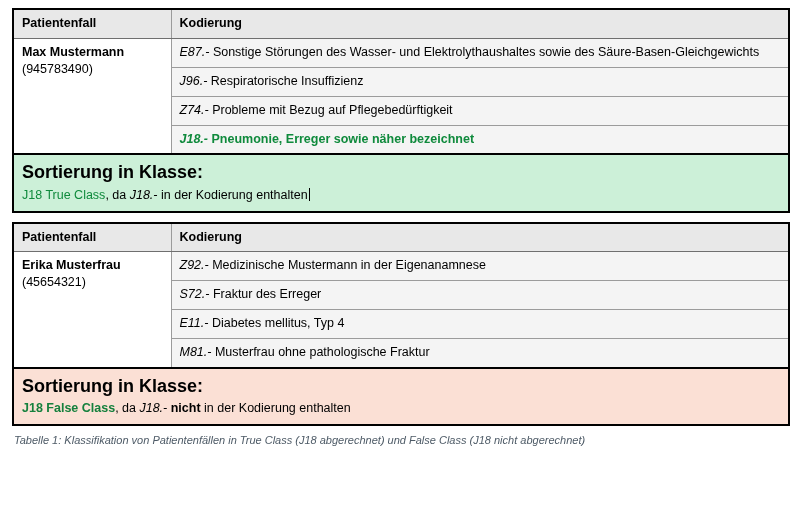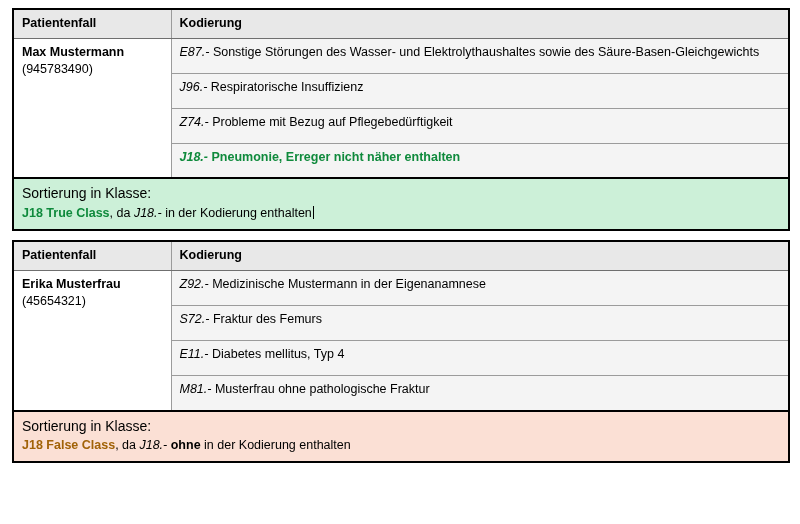--- a/index.html
+++ b/index.html
@@ -30,21 +30,21 @@
   }
   table.case + table.case {
     margin-top: 9px;
   }
   table.case col.c1 { width: 158px; }
   table.case col.c2 { width: 618px; }
 
   .case th, .case td {
     border: 1px solid #9b9b9b;
     vertical-align: top;
-    padding: 5px 8px 12px 8px;
+    padding: 5px 8px 6px 8px;
     font-size: 12.5px;
     line-height: 1.35;
   }
   .case thead th {
     background: #e8e8e8;
     font-weight: bold;
     text-align: left;
     font-size: 12.5px;
     padding: 5px 8px 6px 8px;
     border-bottom: 1px solid #6f6f6f;
@@ -78,35 +78,35 @@
     border-top: 2px solid #000000;
     padding: 5px 8px 7px 8px;
   }
   .sort-true {
     background: #ccf0d8;
   }
   .sort-false {
     background: #fbe0d5;
   }
   .sort-title {
-    font-weight: normal;
-    font-size: 14px;
+    font-weight: bold;
+    font-size: 18px;
     display: block;
     margin-bottom: 2px;
   }
   .sort-detail {
     font-size: 12.5px;
     display: block;
   }
   .verdict-true {
     color: #0f8a3c;
-    font-weight: bold;
+    font-weight: normal;
   }
   .verdict-false {
-    color: #a16207;
+    color: #15803d;
     font-weight: bold;
   }
   .ital {
     font-style: italic;
   }
   .bold {
     font-weight: bold;
   }
   .caret {
     display: inline-block;
@@ -159,21 +159,21 @@
       </tr>
       <tr>
         <td class="code-cell">
           <span class="code">Z74.-</span>
           <span> </span><span>Probleme mit Bezug auf Pflegebedürftigkeit</span>
         </td>
       </tr>
       <tr>
         <td class="code-cell highlight">
           <span class="code">J18.-</span>
-          <span> </span><span>Pneumonie, Erreger nicht näher enthalten</span>
+          <span> </span><span>Pneumonie, Erreger sowie näher bezeichnet</span>
         </td>
       </tr>
       <tr class="sort-row">
         <td class="sort-true" colspan="2">
           <span class="sort-title">Sortierung in Klasse:</span>
           <span class="sort-detail"><span class="verdict-true">J18 True Class</span><span>, da </span><span class="ital">J18.-</span><span> in der Kodierung enthalten</span><span class="caret"></span></span>
         </td>
       </tr>
     </tbody>
   </table>
@@ -196,37 +196,38 @@
           <span class="pid">(45654321)</span>
         </td>
         <td class="code-cell">
           <span class="code">Z92.-</span>
           <span> </span><span>Medizinische Mustermann in der Eigenanamnese</span>
         </td>
       </tr>
       <tr>
         <td class="code-cell">
           <span class="code">S72.-</span>
-          <span> </span><span>Fraktur des Femurs</span>
+          <span> </span><span>Fraktur des Erreger</span>
         </td>
       </tr>
       <tr>
         <td class="code-cell">
           <span class="code">E11.-</span>
           <span> </span><span>Diabetes mellitus, Typ 4</span>
         </td>
       </tr>
       <tr>
         <td class="code-cell">
           <span class="code">M81.-</span>
           <span> </span><span>Musterfrau ohne pathologische Fraktur</span>
         </td>
       </tr>
       <tr class="sort-row">
         <td class="sort-false" colspan="2">
           <span class="sort-title">Sortierung in Klasse:</span>
-          <span class="sort-detail"><span class="verdict-false">J18 False Class</span><span>, da </span><span class="ital">J18.-</span><span> </span><span class="bold">ohne</span><span> in der Kodierung enthalten</span></span>
+          <span class="sort-detail"><span class="verdict-false">J18 False Class</span><span>, da </span><span class="ital">J18.-</span><span> </span><span class="bold">nicht</span><span> in der Kodierung enthalten</span></span>
         </td>
       </tr>
     </tbody>
   </table>
 
+  <div class="caption">Tabelle 1: Klassifikation von Patientenfällen in True Class (J18 abgerechnet) und False Class (J18 nicht abgerechnet)</div>
 </div>
 
 </body></html>

